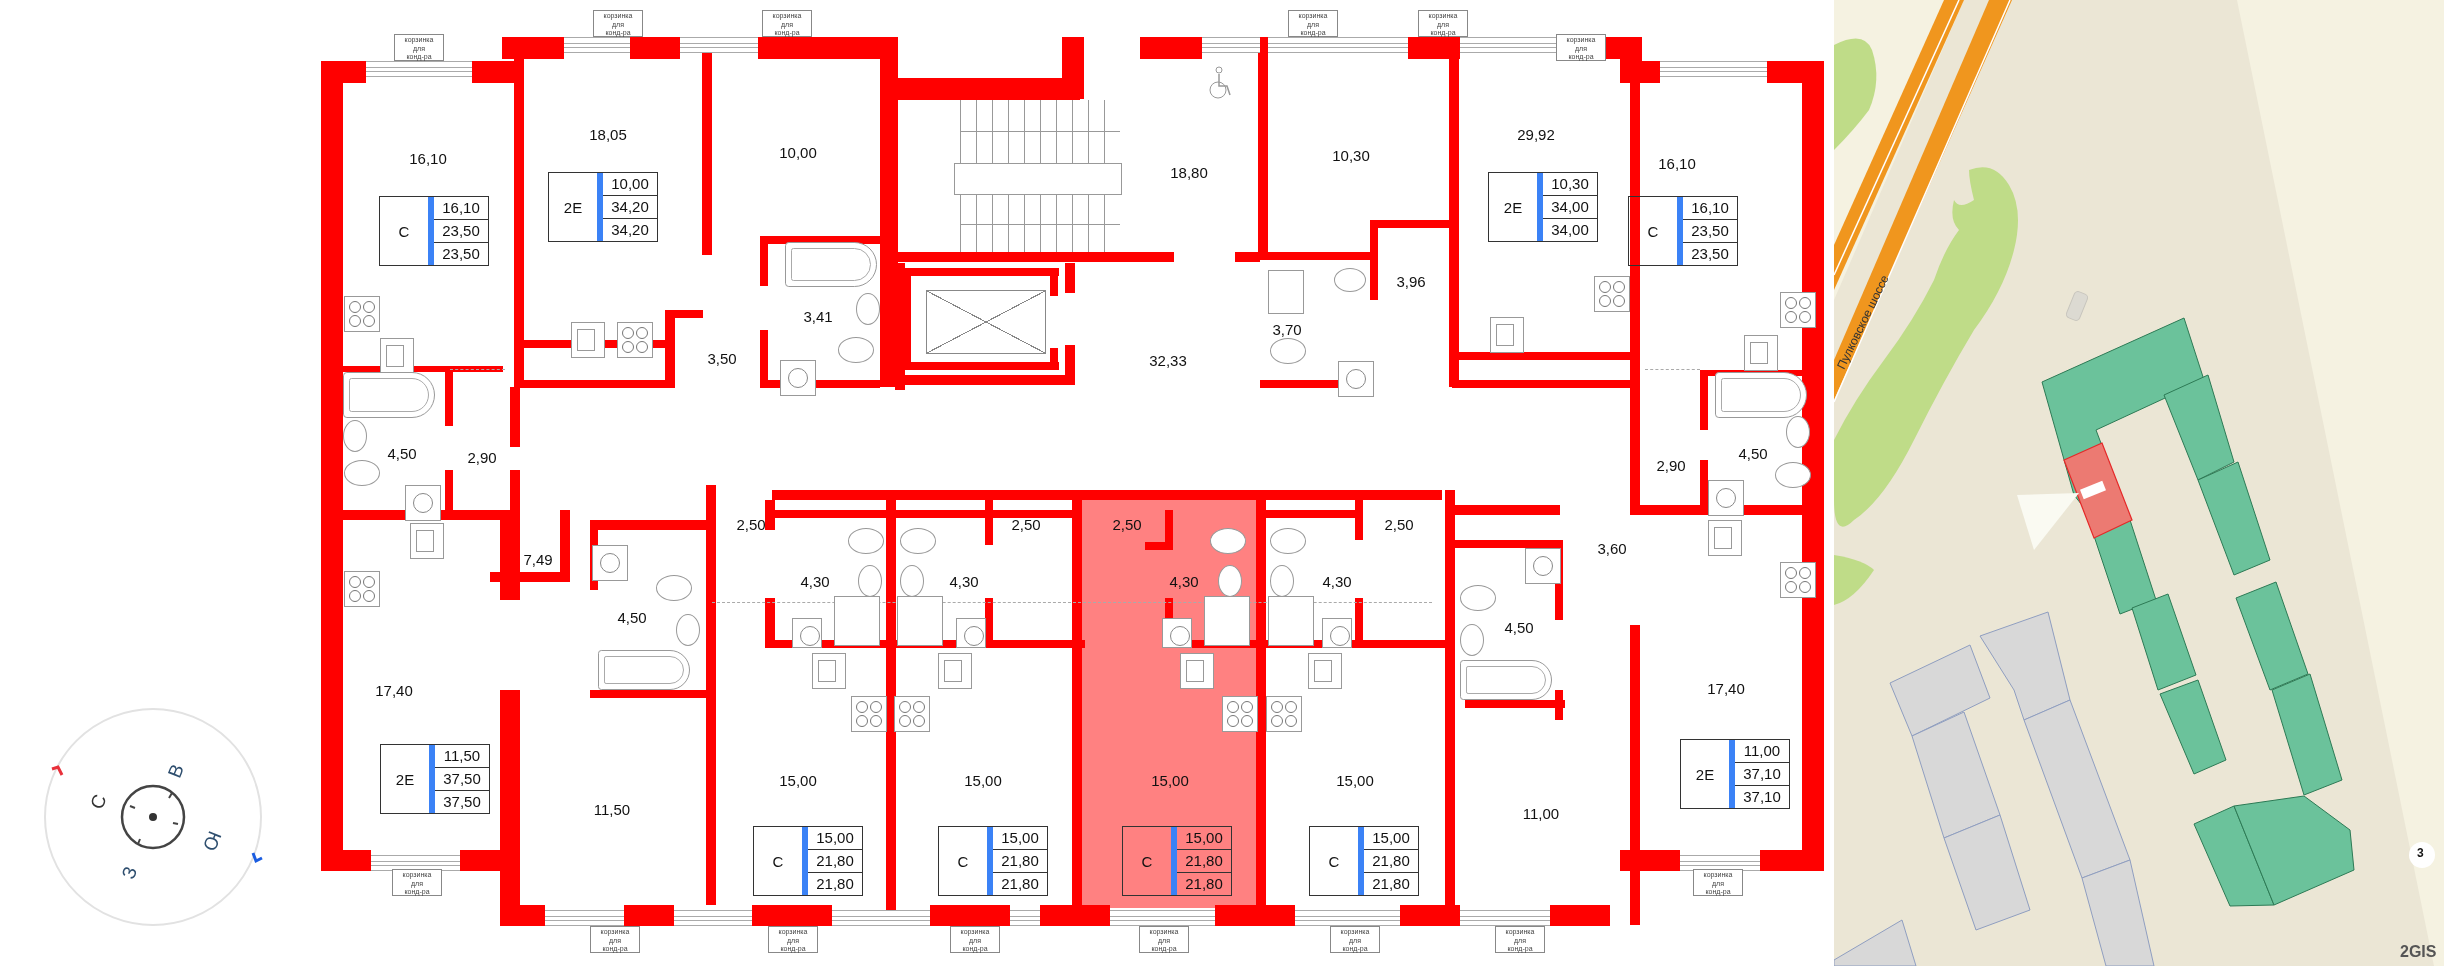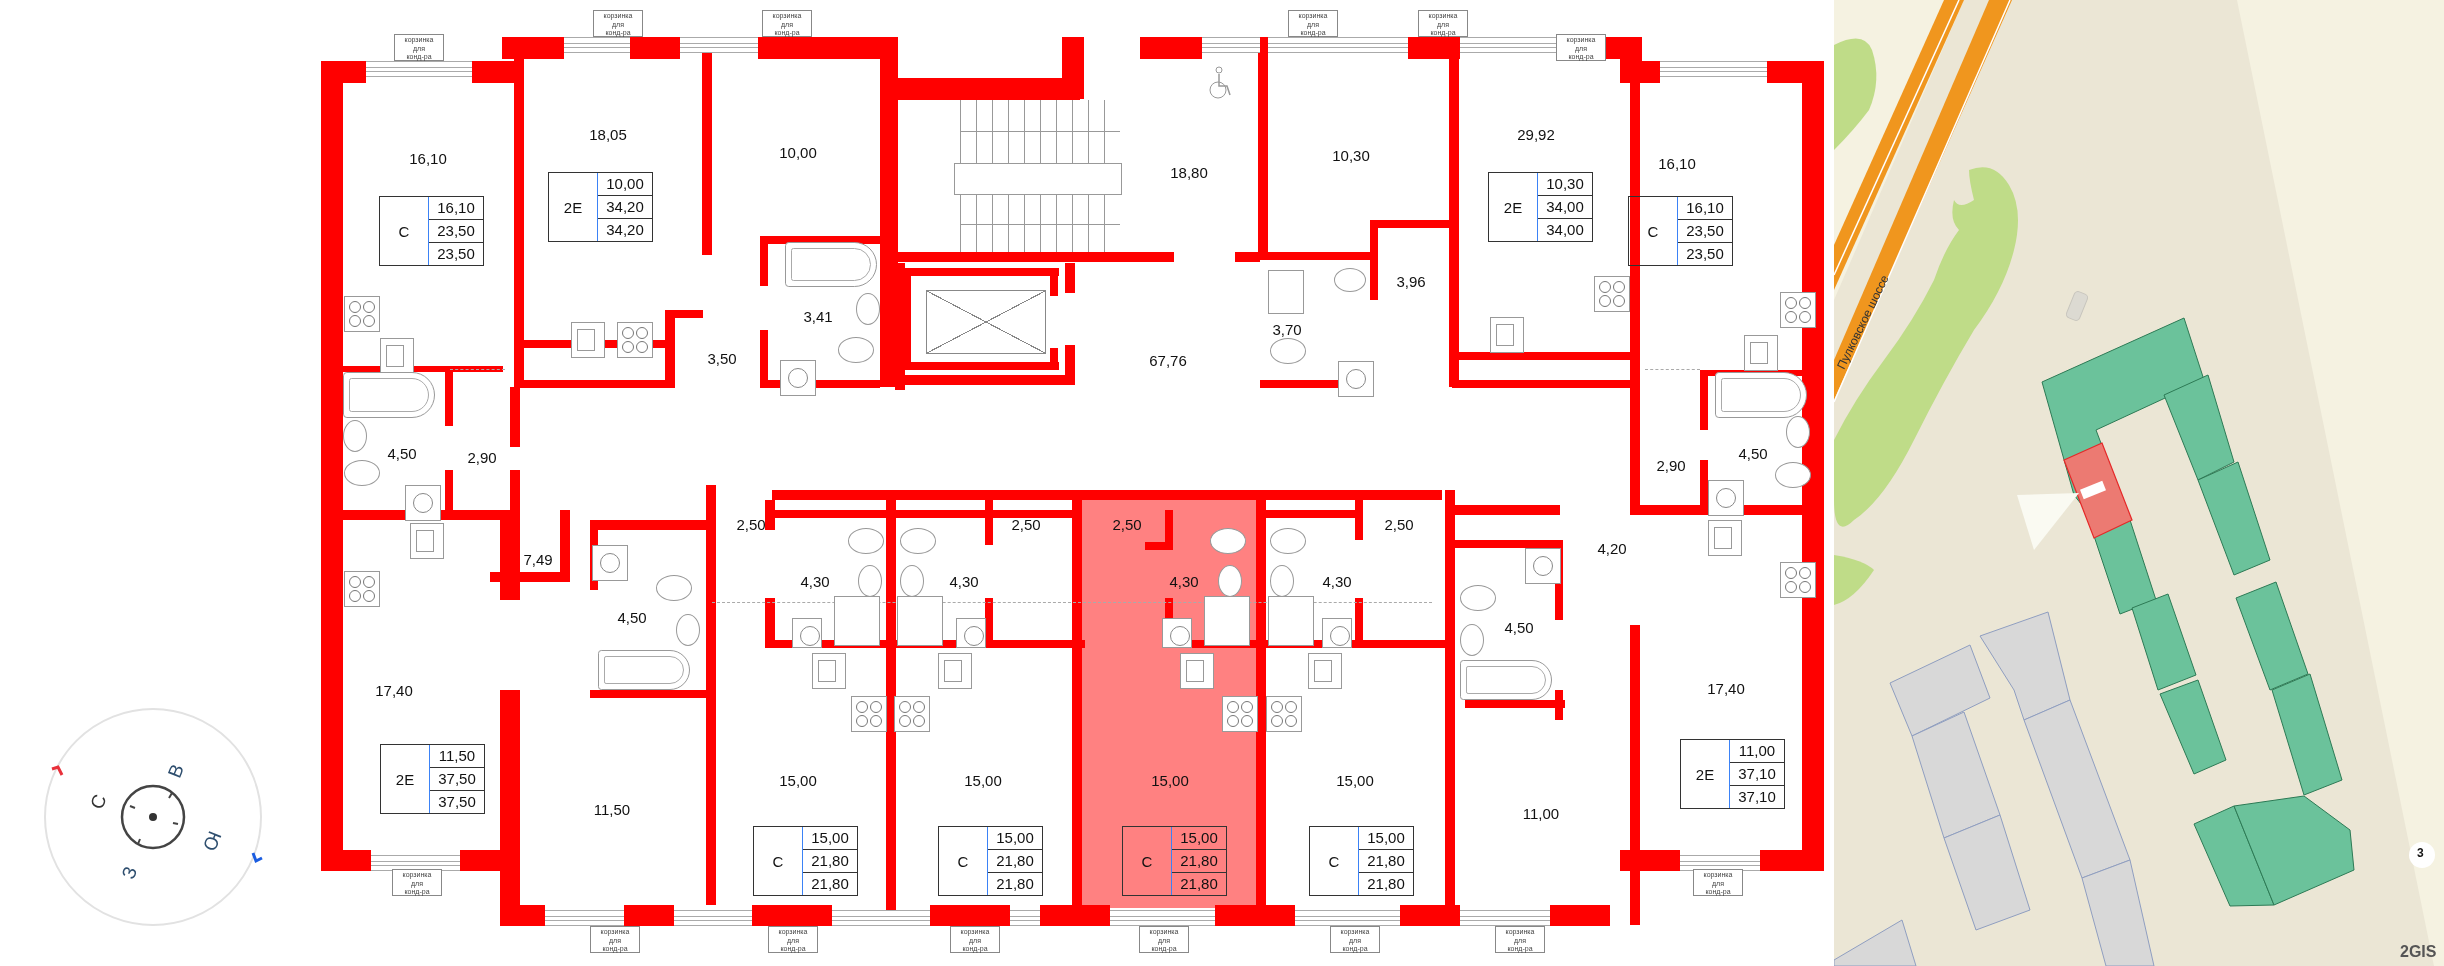--- a/index.html
+++ b/index.html
@@ -6,21 +6,21 @@
   body{width:2444px;height:966px;position:relative;overflow:hidden;background:#fff;font-family:"Liberation Sans",sans-serif;}
   .plan{position:absolute;left:0;top:0;width:1834px;height:966px;background:#fff;overflow:hidden;}
   .w{position:absolute;background:#ff0000;}
   .hl{position:absolute;background:rgba(255,80,80,0.72);}
   .win{position:absolute;background:#fff;border-top:1px solid #aaa;border-bottom:1px solid #aaa;}
   .win::before,.win::after{content:"";position:absolute;left:0;right:0;height:1px;background:#aaa;}
   .win::before{top:33%;} .win::after{top:66%;}
   .basket{position:absolute;width:50px;height:27px;border:1px solid #888;background:#fff;font-size:7px;line-height:8.5px;text-align:center;color:#444;box-sizing:border-box;padding-top:1px;}
   .area{position:absolute;font-size:15px;color:#111;white-space:nowrap;transform:translate(-50%,-50%);}
   .info{position:absolute;display:flex;border:1px solid #333;background:transparent;font-size:15px;color:#111;}
-  .info .t{width:48px;display:flex;align-items:center;justify-content:center;border-right:1px solid #3b82f6;}
+  .info .t{width:48px;display:flex;align-items:center;justify-content:center;border-right:6px solid #3b82f6;}
   .info .v{display:flex;flex-direction:column;}
   .info .v span{width:54px;height:22px;line-height:22px;text-align:center;border-bottom:1px solid #333;}
   .info .v span:last-child{border-bottom:none;}
   .fix{position:absolute;border:1px solid #999;background:#fff;box-sizing:border-box;}
   .bath{position:absolute;border:1px solid #999;border-radius:4px 24px 24px 4px;background:#fff;box-sizing:border-box;}
   .bath::after{content:"";position:absolute;inset:5px;border:1px solid #aaa;border-radius:3px 20px 20px 3px;}
   .toilet{position:absolute;width:34px;height:24px;border:1px solid #999;border-radius:50%;background:#fff;}
   .sink{position:absolute;width:22px;height:30px;border:1px solid #999;border-radius:50%;background:#fff;}
   .stove{position:absolute;width:34px;height:34px;border:1px solid #999;background:#fff;}
   .stove i{position:absolute;width:10px;height:10px;border:1px solid #777;border-radius:50%;}
@@ -328,21 +328,21 @@
     </div>
 
   <div class="area" style="left:428px;top:158px;">16,10</div>
   <div class="area" style="left:402px;top:453px;">4,50</div>
   <div class="area" style="left:482px;top:457px;">2,90</div>
   <div class="area" style="left:608px;top:134px;">18,05</div>
   <div class="area" style="left:798px;top:152px;">10,00</div>
   <div class="area" style="left:818px;top:316px;">3,41</div>
   <div class="area" style="left:722px;top:358px;">3,50</div>
   <div class="area" style="left:1189px;top:172px;">18,80</div>
-  <div class="area" style="left:1168px;top:360px;">67,76</div>
+  <div class="area" style="left:1168px;top:360px;">32,33</div>
   <div class="area" style="left:1351px;top:155px;">10,30</div>
   <div class="area" style="left:1536px;top:134px;">29,92</div>
   <div class="area" style="left:1411px;top:281px;">3,96</div>
   <div class="area" style="left:1287px;top:329px;">3,70</div>
   <div class="area" style="left:1677px;top:163px;">16,10</div>
   <div class="area" style="left:1753px;top:453px;">4,50</div>
   <div class="area" style="left:1671px;top:465px;">2,90</div>
 
   <div class="area" style="left:394px;top:690px;">17,40</div>
   <div class="area" style="left:612px;top:809px;">11,50</div>
@@ -354,21 +354,21 @@
   <div class="area" style="left:1026px;top:524px;">2,50</div>
   <div class="area" style="left:964px;top:581px;">4,30</div>
   <div class="area" style="left:983px;top:780px;">15,00</div>
   <div class="area" style="left:1127px;top:524px;">2,50</div>
   <div class="area" style="left:1184px;top:581px;">4,30</div>
   <div class="area" style="left:1170px;top:780px;">15,00</div>
   <div class="area" style="left:1399px;top:524px;">2,50</div>
   <div class="area" style="left:1337px;top:581px;">4,30</div>
   <div class="area" style="left:1355px;top:780px;">15,00</div>
   <div class="area" style="left:1519px;top:627px;">4,50</div>
-  <div class="area" style="left:1612px;top:548px;">4,20</div>
+  <div class="area" style="left:1612px;top:548px;">3,60</div>
   <div class="area" style="left:1541px;top:813px;">11,00</div>
   <div class="area" style="left:1726px;top:688px;">17,40</div>
 
   <div class="info" style="left:379px;top:196px;">
     <div class="t">С</div>
     <div class="v">
         <span>16,10</span>
         <span>23,50</span>
         <span>23,50</span>
       </div>

